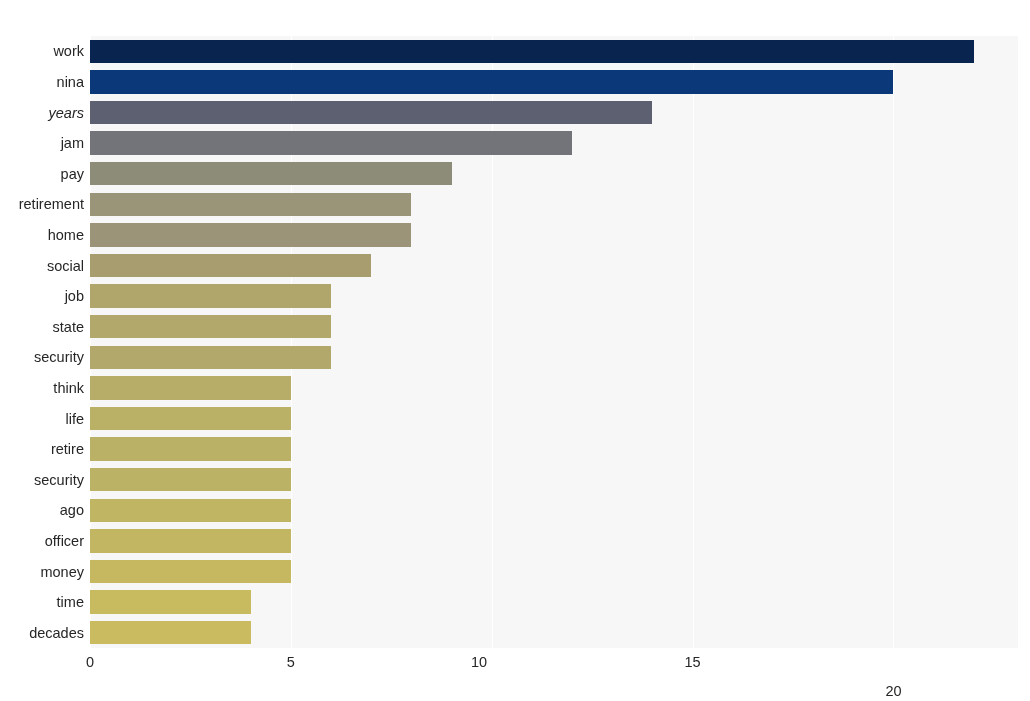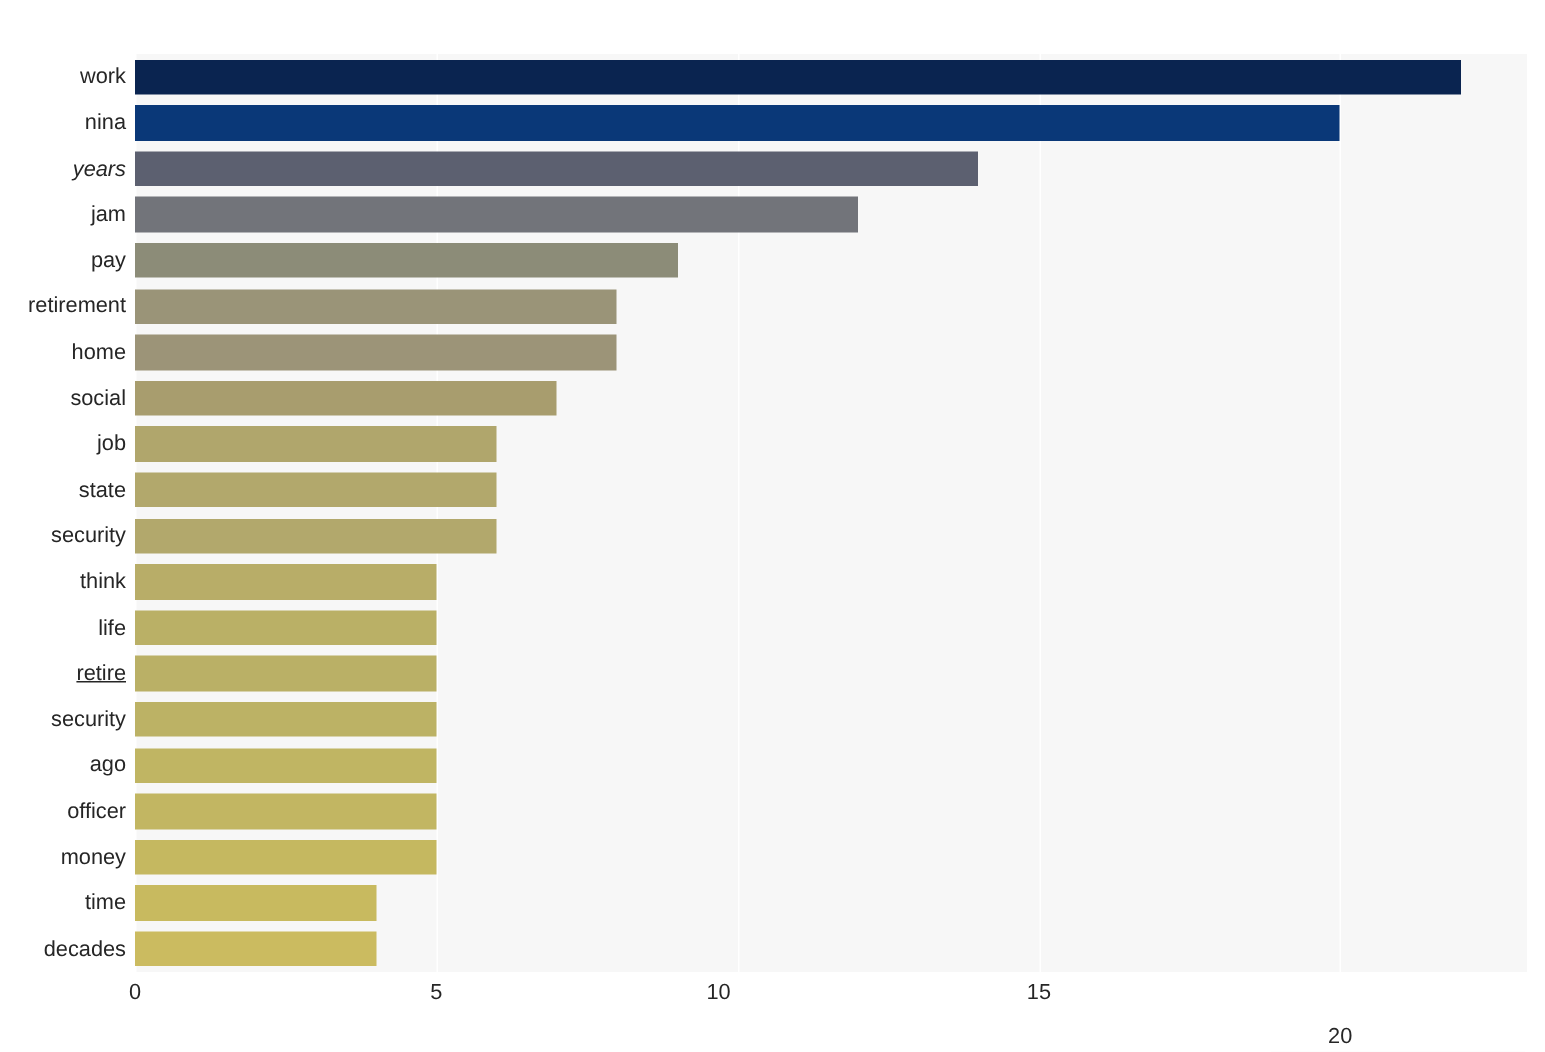--- a/index.html
+++ b/index.html
@@ -205,21 +205,21 @@
       <div class="y-tick-label" style="top: 100.1px;">jam</div>
       <div class="y-tick-label" style="top: 130.7px;">pay</div>
       <div class="y-tick-label" style="top: 161.3px;">retirement</div>
       <div class="y-tick-label" style="top: 191.9px;">home</div>
       <div class="y-tick-label" style="top: 222.5px;">social</div>
       <div class="y-tick-label" style="top: 253.1px;">job</div>
       <div class="y-tick-label" style="top: 283.7px;">state</div>
       <div class="y-tick-label" style="top: 314.3px;">security</div>
       <div class="y-tick-label" style="top: 344.9px;">think</div>
       <div class="y-tick-label" style="top: 375.5px;">life</div>
-      <div class="y-tick-label" style="top: 406.1px; text-decoration: underline;">retire</div>
+      <div class="y-tick-label" style="top: 406.1px;">retire</div>
       <div class="y-tick-label" style="top: 436.7px;">security</div>
       <div class="y-tick-label" style="top: 467.3px;">ago</div>
       <div class="y-tick-label" style="top: 497.9px;">officer</div>
       <div class="y-tick-label" style="top: 528.5px;">money</div>
       <div class="y-tick-label" style="top: 559.1px;">time</div>
       <div class="y-tick-label" style="top: 589.7px;">decades</div>
     </div>
 
   <div id="xlabels-layer">
       <div class="x-tick-label" style="left: 90px;">0</div>

